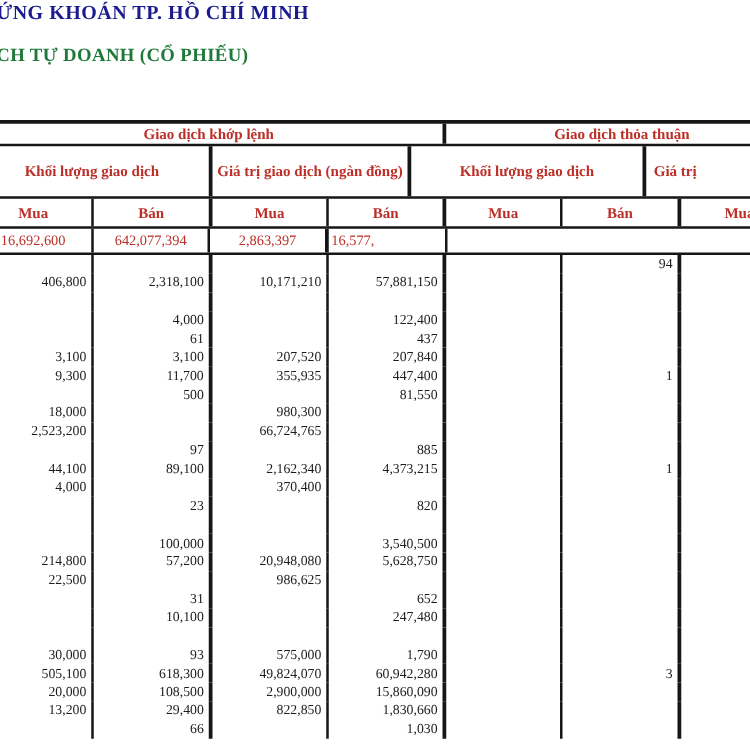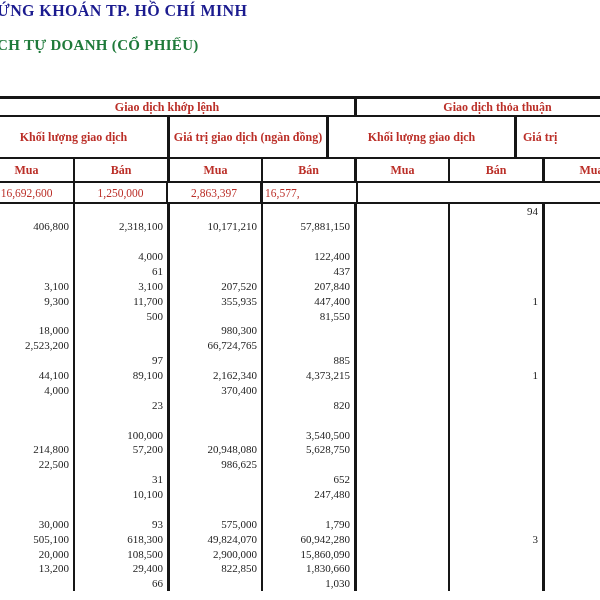--- a/index.html
+++ b/index.html
@@ -68,21 +68,21 @@
         <div class="cell c1">Mua</div>
         <div class="cell c2 b3">Bán</div>
         <div class="cell c3">Mua</div>
         <div class="cell c4 b3">Bán</div>
         <div class="cell c5">Mua</div>
         <div class="cell c6 b3">Bán</div>
         <div class="cell c7">Mua</div>
       </div>
     <div class="hrow totals" id="totrow">
         <div class="cell c1">16,692,600</div>
-        <div class="cell c5">1,250,000</div>
+        <div class="cell c3">642,077,394</div>
         <div class="cell c6 b3">2,863,397</div>
         <div class="cell c7">16,577,</div>
       </div>
     <div class="data" id="datarows">
         <div class="row">
           <div class="cell c1"></div>
           <div class="cell c2 b3"></div>
           <div class="cell c3"></div>
           <div class="cell c4 b3"></div>
           <div class="cell c5"></div>

